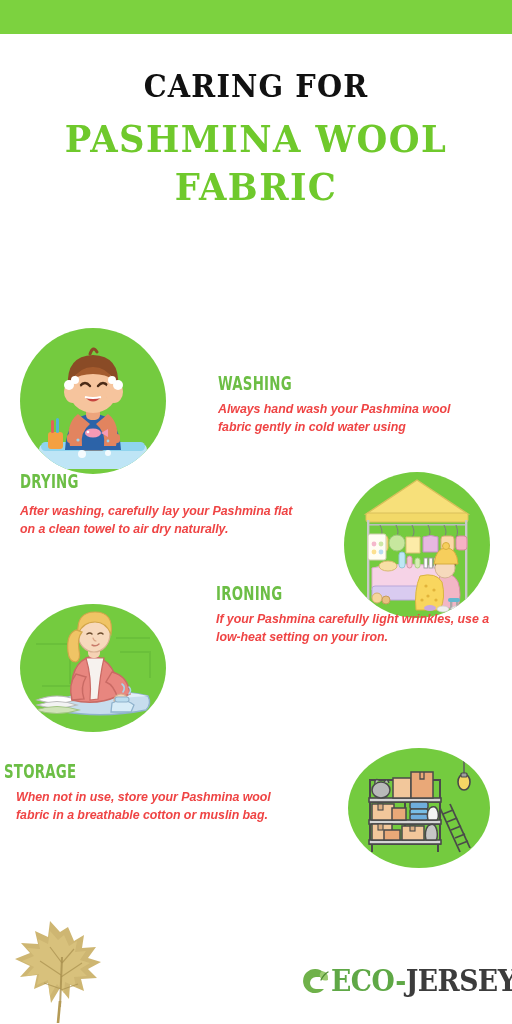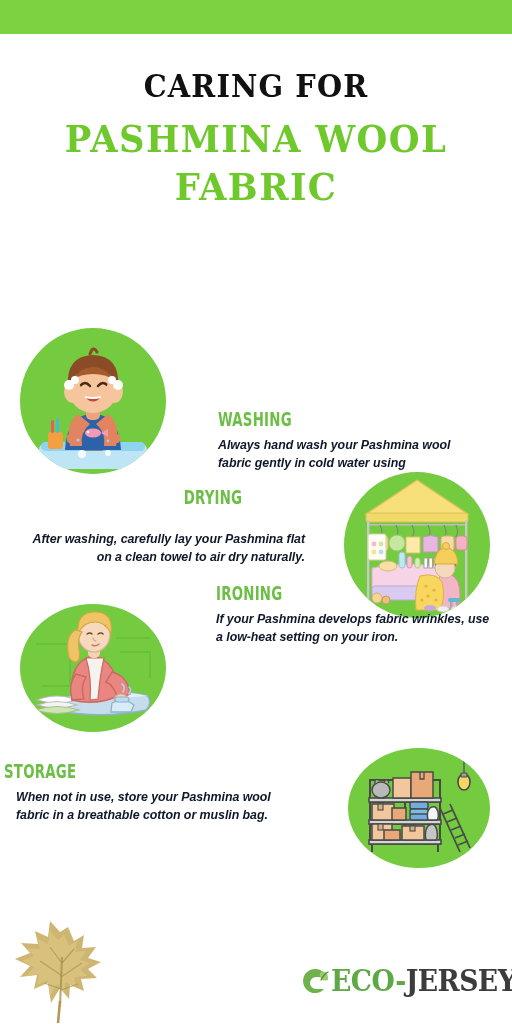--- a/index.html
+++ b/index.html
@@ -47,21 +47,21 @@
   .sec-head {
     font-family:"DejaVu Sans Condensed","Liberation Sans Narrow","Liberation Sans",sans-serif;
     font-weight:700; font-size:19px; color:#6CBE45;
     letter-spacing:0.3px; line-height:1;
     transform:scaleX(0.78); transform-origin:left center;
     white-space:nowrap;
   }
   .sec-body {
     font-family:"Liberation Sans","DejaVu Sans",sans-serif;
     font-weight:700; font-style:italic; font-size:12.4px;
-    color:#0f172a; line-height:1.42;
+    color:#ef4444; line-height:1.42;
     letter-spacing:-0.05px;
   }
 
   
   .logo-wrap { position:absolute; left:300px; top:966px; display:flex; align-items:center; }
   .logo-mark { width:30px; height:30px; flex:0 0 auto; margin-right:1px; }
   .logo-text {
     font-family:"DejaVu Serif","Liberation Serif",serif;
     font-weight:700; font-size:29px; line-height:1;
     letter-spacing:-0.6px; white-space:nowrap;
@@ -135,28 +135,28 @@
       <ellipse cx="94" cy="64" rx="9" ry="11" fill="#F6C49D"></ellipse>
       <circle cx="49" cy="57" r="5" fill="#fff"></circle>
       <circle cx="55" cy="52" r="4" fill="#fff"></circle>
       <circle cx="98" cy="57" r="5" fill="#fff"></circle>
       <circle cx="92" cy="52" r="4" fill="#fff"></circle>
       <circle cx="62" cy="126" r="4" fill="#fff" opacity=".85"></circle>
       <circle cx="88" cy="125" r="3" fill="#fff" opacity=".85"></circle>
     </svg>
   </div>
 
-  <div class="txtblk" style="left:218px; top:374px; width:268px;margin-top:36px;">
+  <div class="txtblk" style="left:218px; top:374px; width:268px;">
     <div class="sec-head">WASHING</div>
     <div class="sec-body" style="margin-top:8px;">Always hand wash your Pashmina wool fabric gently in cold water using</div>
   </div>
 
-  <div class="txtblk" style="left:20px; top:488px; width:285px;text-align:right;">
+  <div class="txtblk" style="left:20px; top:472px; width:285px;">
     <div class="sec-head">DRYING</div>
-    <div class="sec-body" style="margin-top:24px;">After washing, carefully lay your Pashmina flat on a clean towel to air dry naturally.</div>
+    <div class="sec-body" style="margin-top:12px;">After washing, carefully lay your Pashmina flat on a clean towel to air dry naturally.</div>
   </div>
 
   <div class="circle" style="left:344px; top:472px; width:146px; height:146px;">
     <svg viewBox="0 0 146 146" width="146" height="146">
 
       <path d="M22 42 L73 8 L124 42 Z" fill="#F7E07A" stroke="#D9C05A" stroke-width="1.4"></path>
       <rect x="22" y="41" width="102" height="9" rx="2" fill="#F2D968" stroke="#D9C05A" stroke-width="1"></rect>
 
       <rect x="23" y="48" width="2.4" height="86" fill="#C9C9C9"></rect>
       <rect x="121" y="48" width="2.4" height="86" fill="#C9C9C9"></rect>
@@ -267,21 +267,21 @@
       <path d="M73 34 q1 3 3 3" stroke="#D9A586" stroke-width="1.2" fill="none" stroke-linecap="round"></path>
       <path d="M72 41 q4 2 7 -1" stroke="#C97B6B" stroke-width="1.4" fill="none" stroke-linecap="round"></path>
 
       <path d="M103 88 q3 -5 -1 -8" stroke="#A9D4EA" stroke-width="1.6" fill="none" stroke-linecap="round"></path>
       <path d="M109 90 q3 -4 0 -7" stroke="#A9D4EA" stroke-width="1.6" fill="none" stroke-linecap="round"></path>
     </svg>
   </div>
 
   <div class="txtblk" style="left:216px; top:584px; width:275px;">
     <div class="sec-head">IRONING</div>
-    <div class="sec-body" style="margin-top:8px;">If your Pashmina develops fabric wrinkles, use a low-heat setting on your iron.</div>
+    <div class="sec-body" style="margin-top:8px;">If your Pashmina carefully light wrinkles, use a low-heat setting on your iron.</div>
   </div>
 
   <div class="txtblk" style="left:4px; top:762px; width:278px;">
     <div class="sec-head">STORAGE</div>
     <div class="sec-body" style="margin-top:8px;margin-left:12px;">When not in use, store your Pashmina wool fabric in a breathable cotton or muslin bag.</div>
   </div>
 
   <div class="circle" style="left:348px; top:748px; width:142px; height:120px;">
     <svg viewBox="0 0 142 120" width="142" height="120">
 

